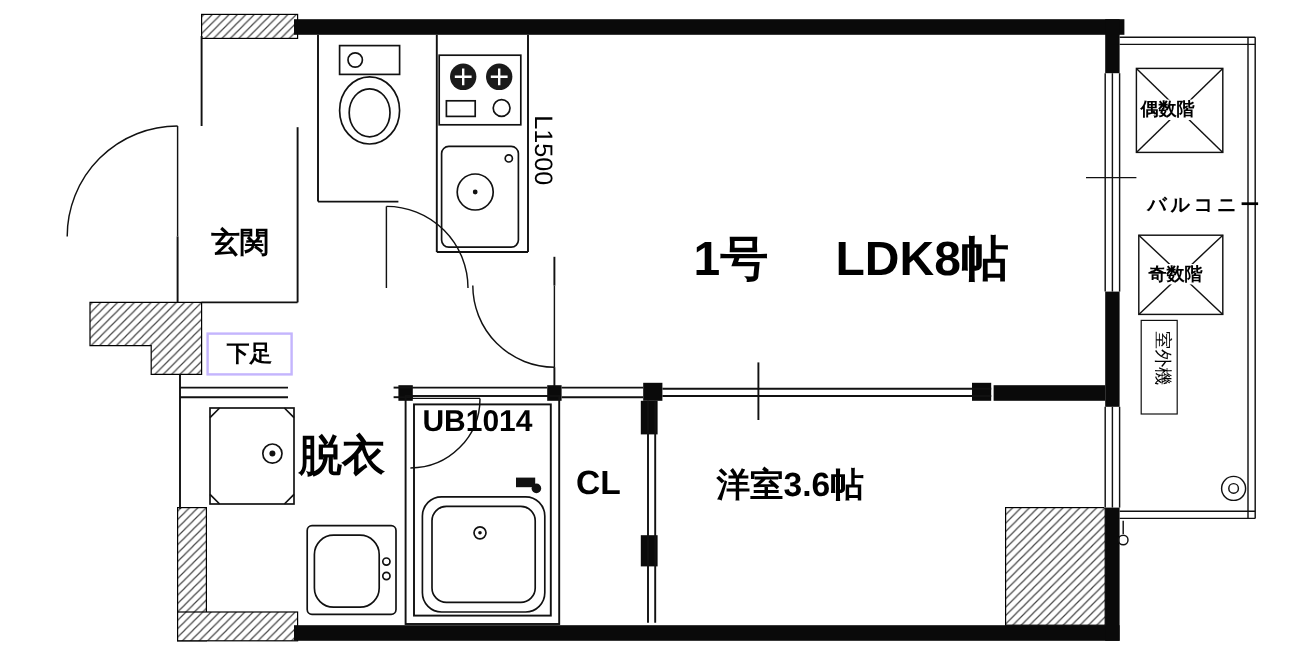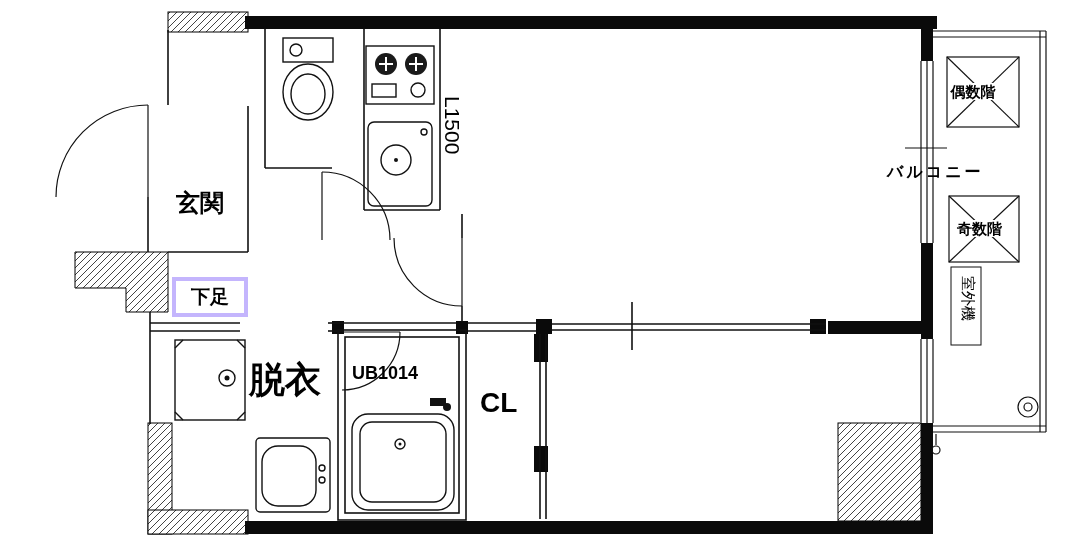--- a/index.html
+++ b/index.html
@@ -8,21 +8,21 @@
     width:1074px;height:557px;
     background:#ffffff;
     overflow:hidden;
     font-family:"Liberation Sans","DejaVu Sans",sans-serif;
   }
   .canvas svg{position:absolute;left:0;top:0;}
   .lbl{position:absolute;color:#000;font-weight:600;white-space:nowrap;line-height:1.1;}
   .rot{transform:rotate(90deg);transform-origin:top left;}
   .ctr{text-align:center;}
   .wbg{background:#fff;padding:0 2px;}
-  .box-lbl{position:absolute;border:4px solid #c4b5fd;background:#fff;color:#000;
+  .box-lbl{position:absolute;border:2px solid #c4b5fd;background:#fff;color:#000;
     display:flex;align-items:center;justify-content:center;font-weight:600;}
 </style>
 </head>
 <body>
 
 <div class="canvas">
 
   <svg width="1074" height="557" viewBox="0 0 1074 557">
     <defs>
       <pattern id="hatch" patternUnits="userSpaceOnUse" width="7" height="7">
@@ -179,29 +179,34 @@
   </svg>
 
   <div class="lbl" style="left:176px;top:190px;font-size:24px">玄関</div>
 
   <div class="box-lbl" style="left:172px;top:277px;width:68px;height:32px;font-size:19px">
     <span>下足</span>
   </div>
 
   <div class="lbl" style="left:249px;top:360px;font-size:36px">脱衣</div>
 
-  <div class="lbl" style="left:352px;top:364px;font-size:18px">UB1014</div>
+  <div class="lbl" style="left:352px;top:338px;font-size:25px">UB1014</div>
 
   <div class="lbl" style="left:480px;top:388px;font-size:28px">CL</div>
 
-
+  <div class="lbl" style="left:597px;top:389px;font-size:28px">洋室3.6帖</div>
+
+  <div class="lbl" style="left:578px;top:194px;font-size:40px;display:flex;gap:56px">
+    <span>1号</span>
+    <span>LDK8帖</span>
+  </div>
 
   <div class="lbl rot" style="left:464px;top:96px;font-size:21px;font-weight:500">L1500</div>
 
-  <div class="lbl" style="left:887px;top:163px;font-size:16px;letter-spacing:3px">バルコニー</div>
+  <div class="lbl" style="left:956px;top:163px;font-size:16px;letter-spacing:3px">バルコニー</div>
 
   <div class="lbl ctr" style="left:947px;top:84px;width:52px;font-size:15px">
     <span class="wbg">偶数階</span>
   </div>
 
   <div class="lbl ctr" style="left:949px;top:221px;width:61px;font-size:15px">
     <span class="wbg">奇数階</span>
   </div>
 
   <div class="lbl rot" style="left:976px;top:276px;font-size:15px;font-weight:500">室外機</div>

